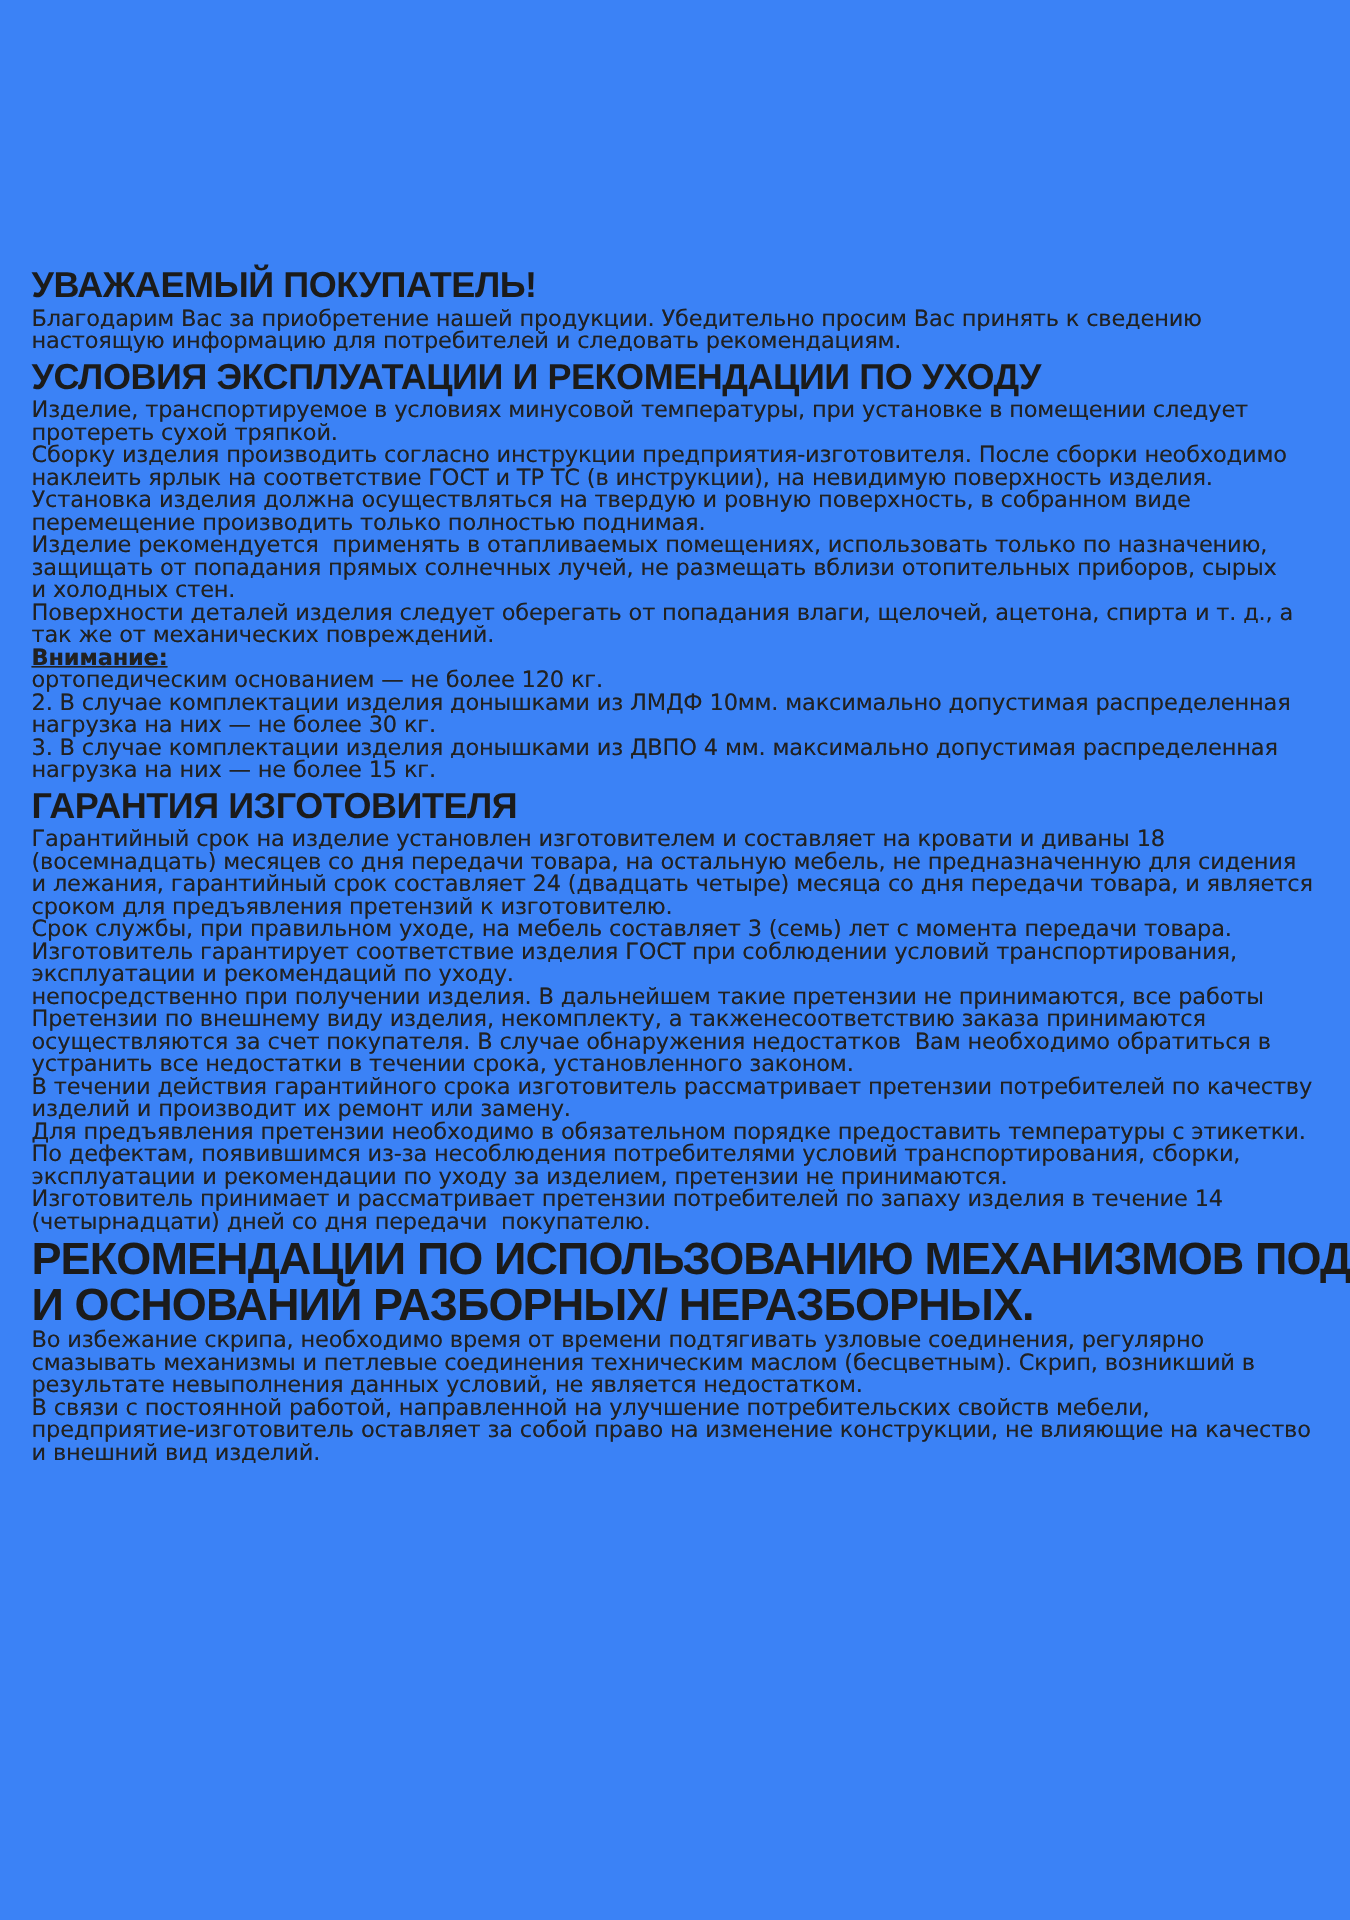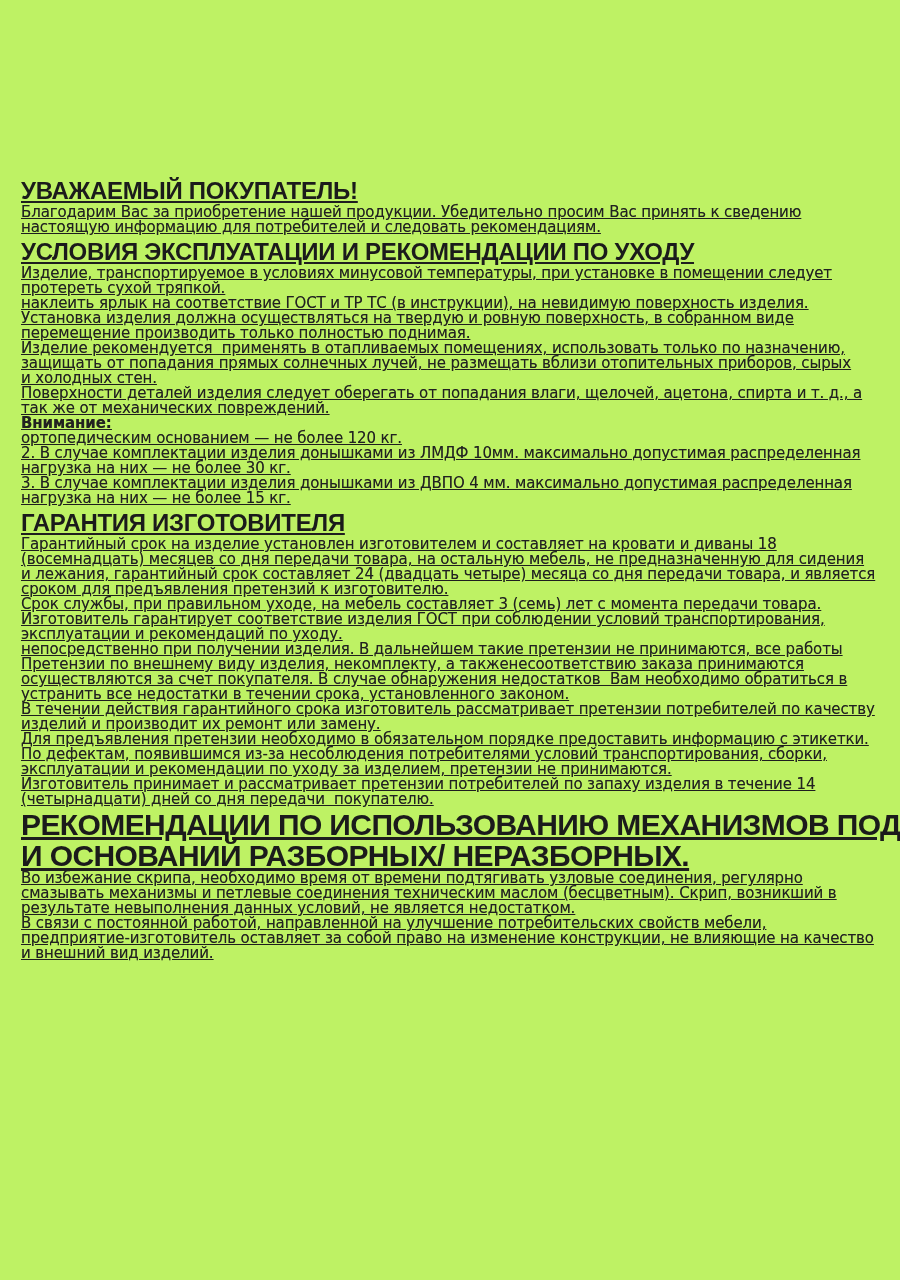--- a/index.html
+++ b/index.html
@@ -12,22 +12,21 @@
     height: 1280px;
     overflow: hidden;
     font-family: "DejaVu Sans", sans-serif;
     color: #1e1e1e;
   }
   .page {
     box-sizing: border-box;
     width: 900px;
     height: 1280px;
     padding: 176px 0 0 21px;
-    background: #bef264;
-    text-decoration: underline;
+    background: #3b82f6;
   }
   .section + .section { margin-top: 2px; }
 
   .h {
     font-family: "Liberation Sans", "DejaVu Sans", sans-serif;
     font-weight: 700;
     color: #1b1b1b;
     white-space: pre;
     letter-spacing: -0.3px;
   }
@@ -54,20 +53,21 @@
   <div>
       <div class="section">
         <div class="h h-md">УВАЖАЕМЫЙ ПОКУПАТЕЛЬ!</div>
         <div class="ln">Благодарим Вас за приобретение нашей продукции. Убедительно просим Вас принять к сведению</div>
         <div class="ln">настоящую информацию для потребителей и следовать рекомендациям.</div>
       </div>
       <div class="section">
         <div class="h h-md">УСЛОВИЯ ЭКСПЛУАТАЦИИ И РЕКОМЕНДАЦИИ ПО УХОДУ</div>
         <div class="ln">Изделие, транспортируемое в условиях минусовой температуры, при установке в помещении следует</div>
         <div class="ln">протереть сухой тряпкой.</div>
+        <div class="ln">Сборку изделия производить согласно инструкции предприятия-изготовителя. После сборки необходимо</div>
         <div class="ln">наклеить ярлык на соответствие ГОСТ и ТР ТС (в инструкции), на невидимую поверхность изделия.</div>
         <div class="ln">Установка изделия должна осуществляться на твердую и ровную поверхность, в собранном виде</div>
         <div class="ln">перемещение производить только полностью поднимая.</div>
         <div class="ln">Изделие рекомендуется  применять в отапливаемых помещениях, использовать только по назначению,</div>
         <div class="ln">защищать от попадания прямых солнечных лучей, не размещать вблизи отопительных приборов, сырых</div>
         <div class="ln">и холодных стен.</div>
         <div class="ln">Поверхности деталей изделия следует оберегать от попадания влаги, щелочей, ацетона, спирта и т. д., а</div>
         <div class="ln">так же от механических повреждений.</div>
         <div class="ln ln-emph">Внимание:</div>
         <div class="ln">ортопедическим основанием — не более 120 кг.</div>
@@ -84,21 +84,21 @@
         <div class="ln">сроком для предъявления претензий к изготовителю.</div>
         <div class="ln">Срок службы, при правильном уходе, на мебель составляет 3 (семь) лет с момента передачи товара.</div>
         <div class="ln">Изготовитель гарантирует соответствие изделия ГОСТ при соблюдении условий транспортирования,</div>
         <div class="ln">эксплуатации и рекомендаций по уходу.</div>
         <div class="ln">непосредственно при получении изделия. В дальнейшем такие претензии не принимаются, все работы</div>
         <div class="ln">Претензии по внешнему виду изделия, некомплекту, а такженесоответствию заказа принимаются</div>
         <div class="ln">осуществляются за счет покупателя. В случае обнаружения недостатков  Вам необходимо обратиться в</div>
         <div class="ln">устранить все недостатки в течении срока, установленного законом.</div>
         <div class="ln">В течении действия гарантийного срока изготовитель рассматривает претензии потребителей по качеству</div>
         <div class="ln">изделий и производит их ремонт или замену.</div>
-        <div class="ln">Для предъявления претензии необходимо в обязательном порядке предоставить информацию с этикетки.</div>
+        <div class="ln">Для предъявления претензии необходимо в обязательном порядке предоставить температуры с этикетки.</div>
         <div class="ln">По дефектам, появившимся из-за несоблюдения потребителями условий транспортирования, сборки,</div>
         <div class="ln">эксплуатации и рекомендации по уходу за изделием, претензии не принимаются.</div>
         <div class="ln">Изготовитель принимает и рассматривает претензии потребителей по запаху изделия в течение 14</div>
         <div class="ln">(четырнадцати) дней со дня передачи  покупателю.</div>
       </div>
       <div class="section">
         <div class="h h-lg">РЕКОМЕНДАЦИИ ПО ИСПОЛЬЗОВАНИЮ МЕХАНИЗМОВ ПОДЪЕМА</div>
         <div class="h h-lg">И ОСНОВАНИЙ РАЗБОРНЫХ/ НЕРАЗБОРНЫХ.</div>
         <div class="ln">Во избежание скрипа, необходимо время от времени подтягивать узловые соединения, регулярно</div>
         <div class="ln">смазывать механизмы и петлевые соединения техническим маслом (бесцветным). Скрип, возникший в</div>

